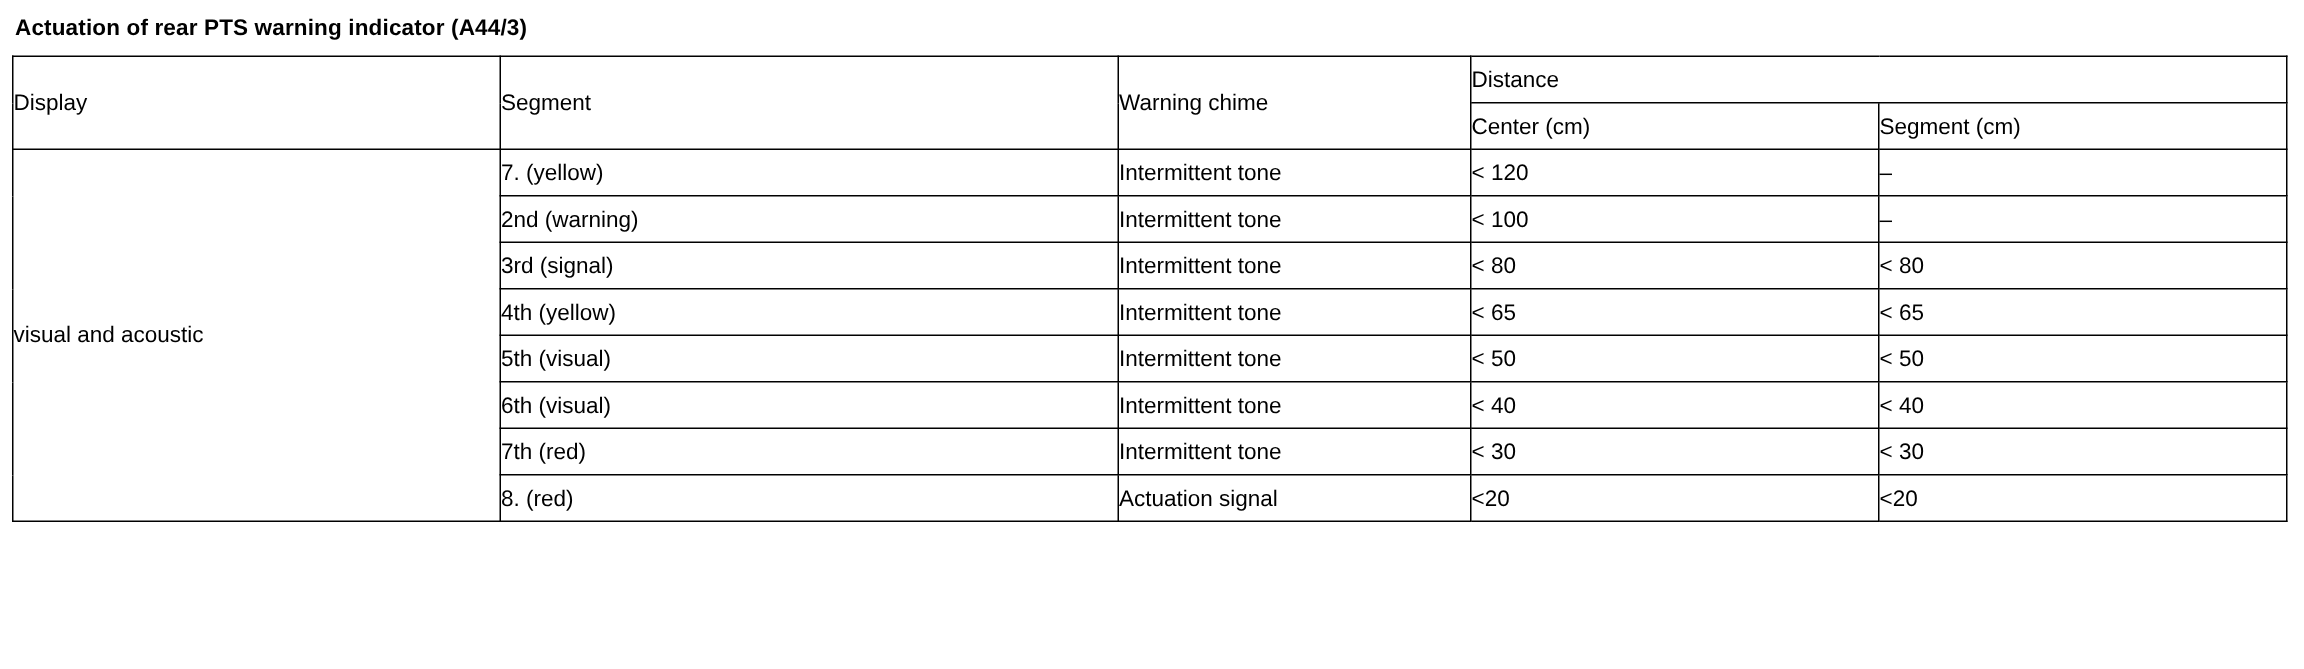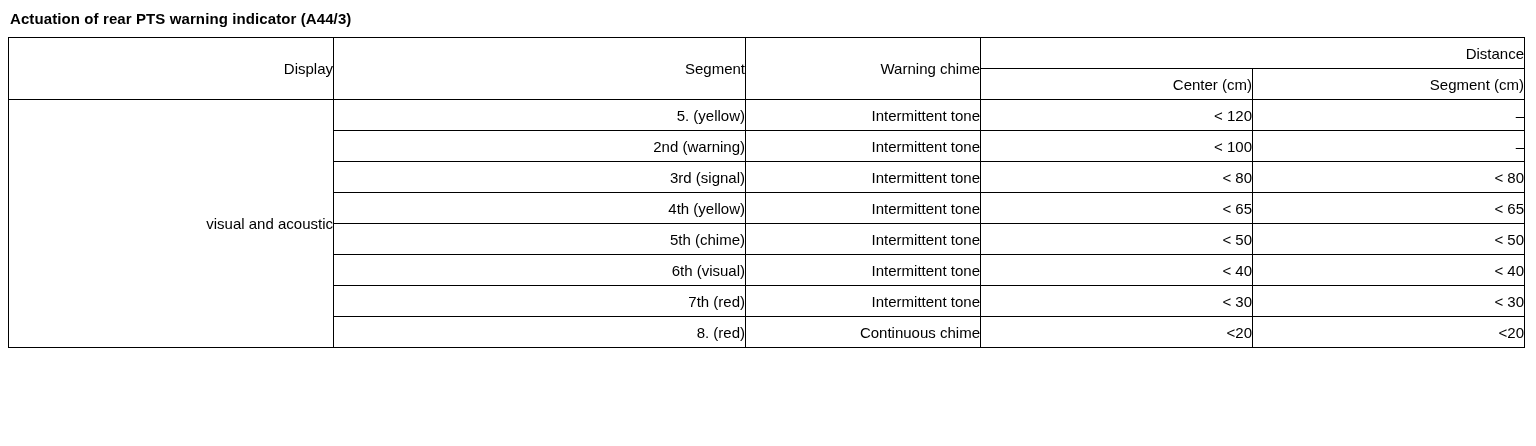--- a/index.html
+++ b/index.html
@@ -27,21 +27,21 @@
   table.pts {
     border-collapse: collapse;
     width: 1516px;
     table-layout: fixed;
   }
   table.pts td, table.pts th {
     border: 1px solid #000000;
     padding: 0;
     font-weight: normal;
     font-size: 15px;
-    text-align: right;
+    text-align: left;
     vertical-align: middle;
     height: 31px;
     box-sizing: border-box;
   }
   .hdr-bold {
     font-weight: bold;
     font-size: 15px;
   }
   .col-display { width: 325px; }
   .col-segment { width: 412px; }
@@ -90,21 +90,21 @@
         <td class="hdr-bold" rowspan="2">Warning chime</td>
         <td class="hdr-bold" colspan="2">Distance</td>
       </tr>
       <tr class="row-h3">
         <td>Center (cm)</td>
         <td>Segment (cm)</td>
       </tr>
 
       <tr class="data-row">
         <td class="display-body" rowspan="8">visual and acoustic</td>
-        <td>5. (yellow)</td>
+        <td>7. (yellow)</td>
         <td>Intermittent tone</td>
         <td>&lt; 120</td>
         <td>–</td>
       </tr>
       <tr class="data-row">
         <td>2nd (warning)</td>
         <td>Intermittent tone</td>
         <td>&lt; 100</td>
         <td>–</td>
       </tr>
@@ -114,39 +114,39 @@
         <td>&lt; 80</td>
         <td>&lt; 80</td>
       </tr>
       <tr class="data-row">
         <td>4th (yellow)</td>
         <td>Intermittent tone</td>
         <td>&lt; 65</td>
         <td>&lt; 65</td>
       </tr>
       <tr class="data-row">
-        <td>5th (chime)</td>
+        <td>5th (visual)</td>
         <td>Intermittent tone</td>
         <td>&lt; 50</td>
         <td>&lt; 50</td>
       </tr>
       <tr class="data-row">
         <td>6th (visual)</td>
         <td>Intermittent tone</td>
         <td>&lt; 40</td>
         <td>&lt; 40</td>
       </tr>
       <tr class="data-row">
         <td>7th (red)</td>
         <td>Intermittent tone</td>
         <td>&lt; 30</td>
         <td>&lt; 30</td>
       </tr>
       <tr class="data-row">
         <td>8. (red)</td>
-        <td>Continuous chime</td>
+        <td>Actuation signal</td>
         <td>&lt;20</td>
         <td>&lt;20</td>
       </tr>
     </tbody>
   </table>
 
 </div>
 
 </body></html>

